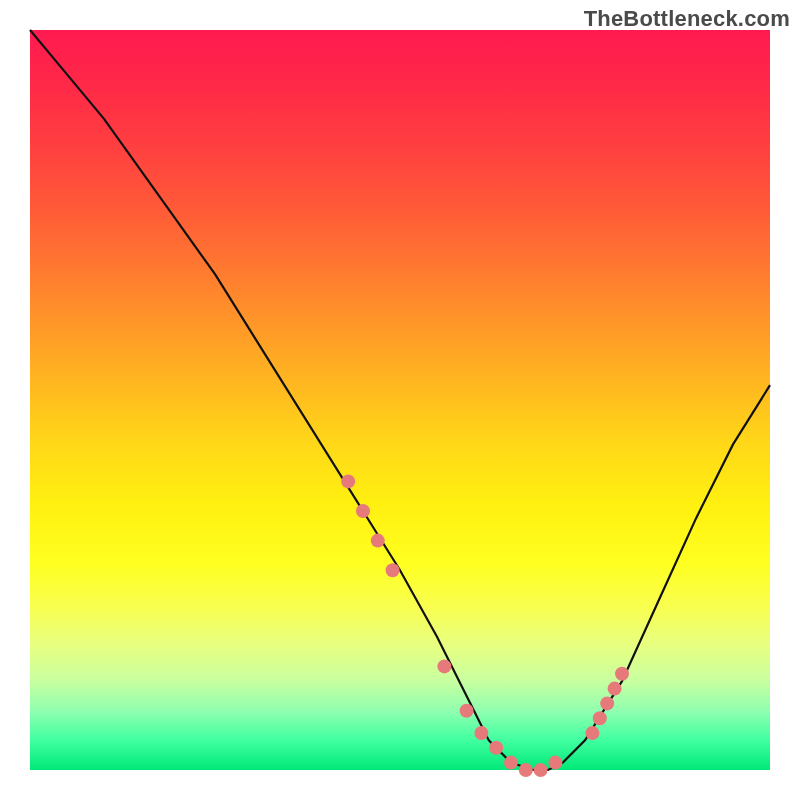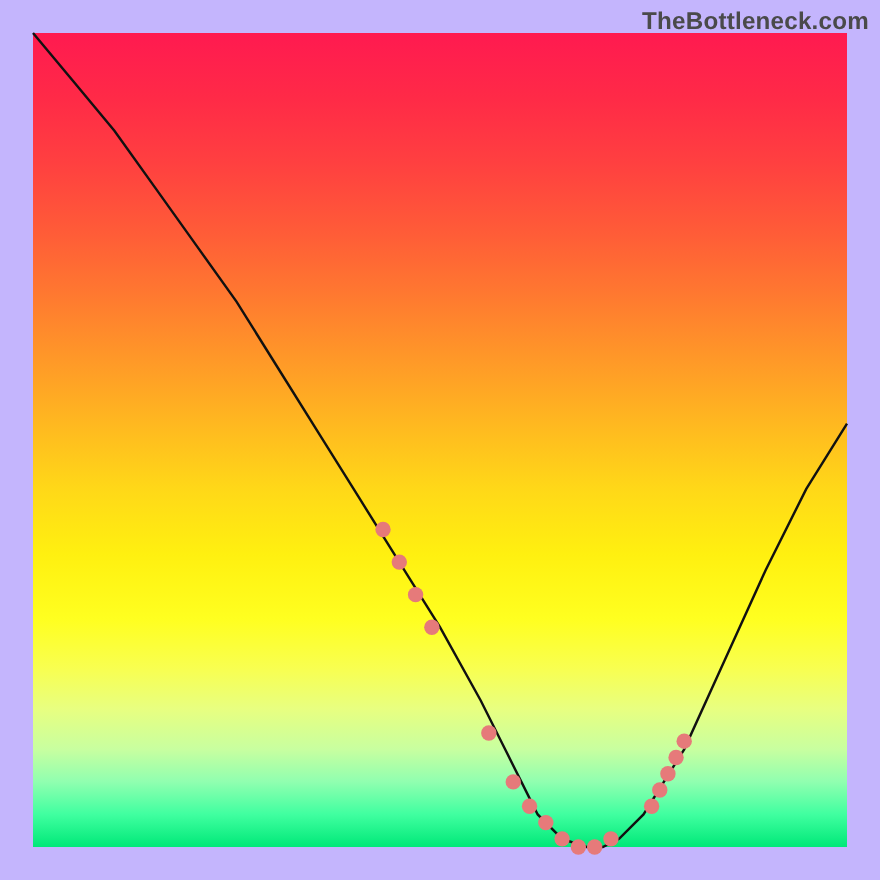--- a/index.html
+++ b/index.html
@@ -1,21 +1,21 @@
 <!DOCTYPE html>
 <html><head>
 <meta charset="utf-8">
 <style>
   * { margin: 0; padding: 0; box-sizing: border-box; }
   html, body { width: 800px; height: 800px; overflow: hidden; background: #000; }
   .frame {
     position: relative;
     width: 800px;
     height: 800px;
-    background: #c4b5fd;
+    background: #ffffff;
   }
   .plot-area {
     position: absolute;
     left: 30px;
     top: 30px;
     width: 740px;
     height: 740px;
     background: linear-gradient(to bottom,
       #ff1a50 0%,
       #ff2a47 8%,

